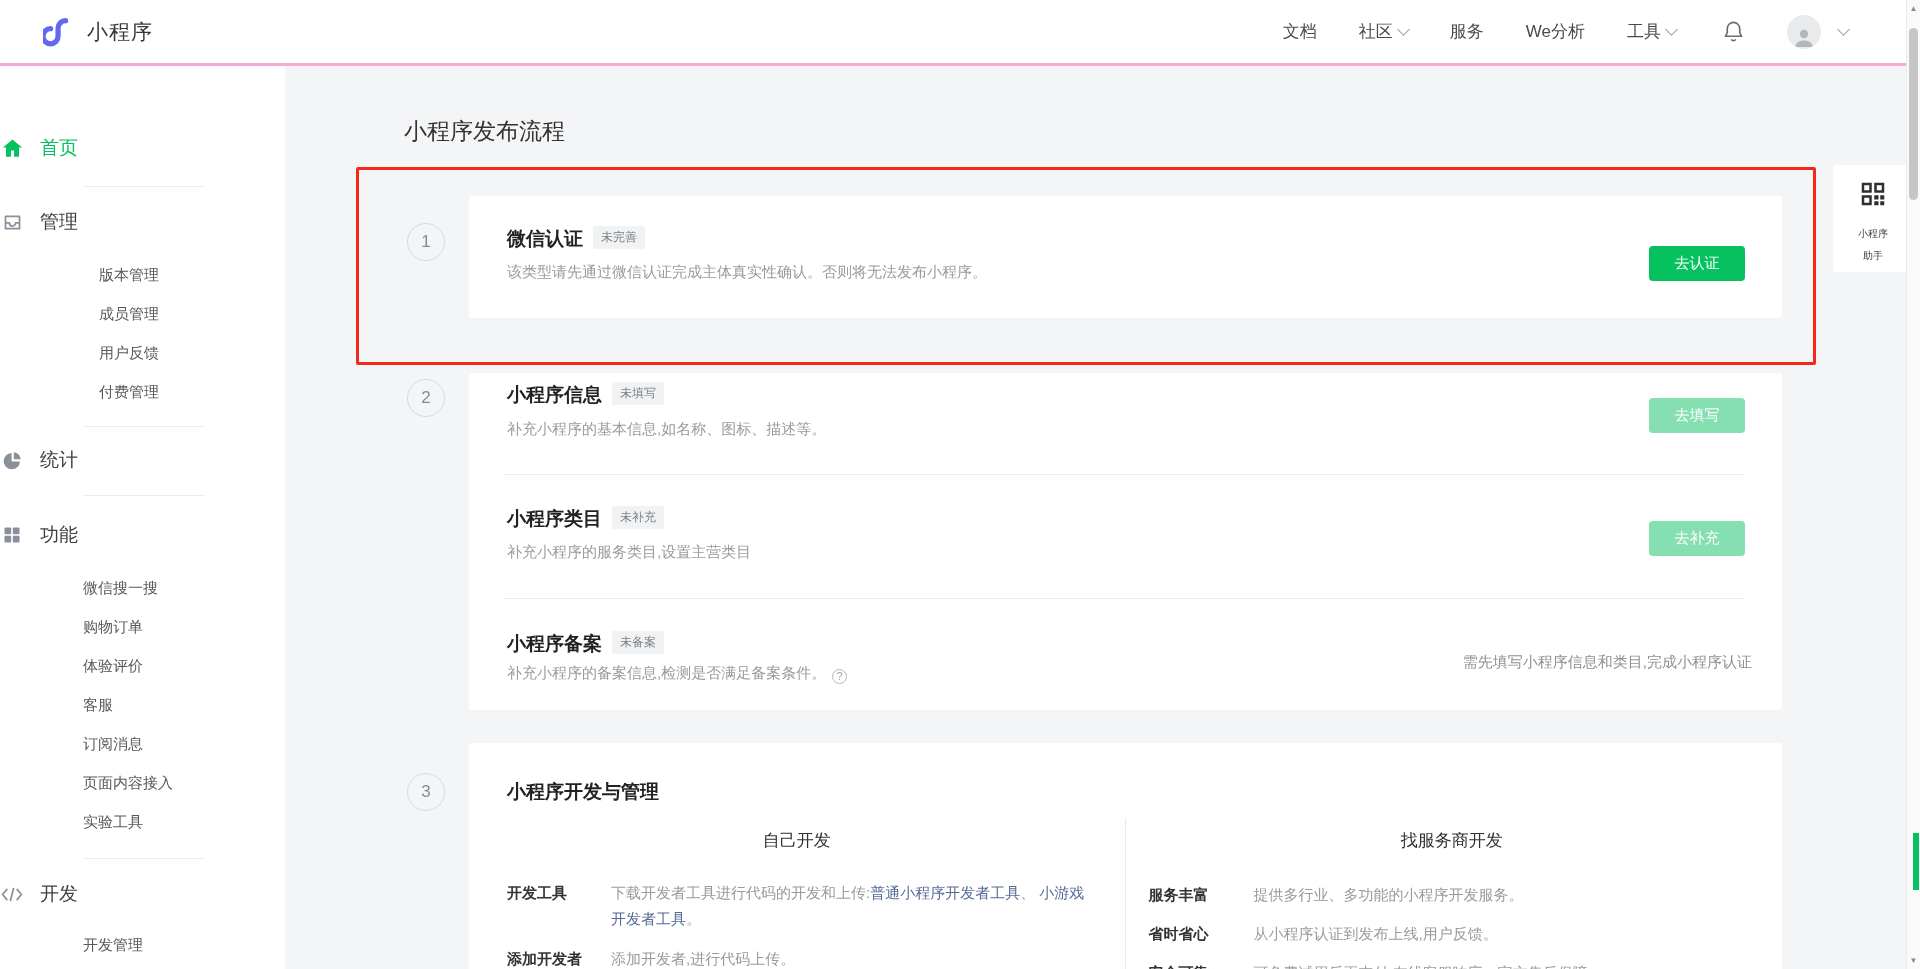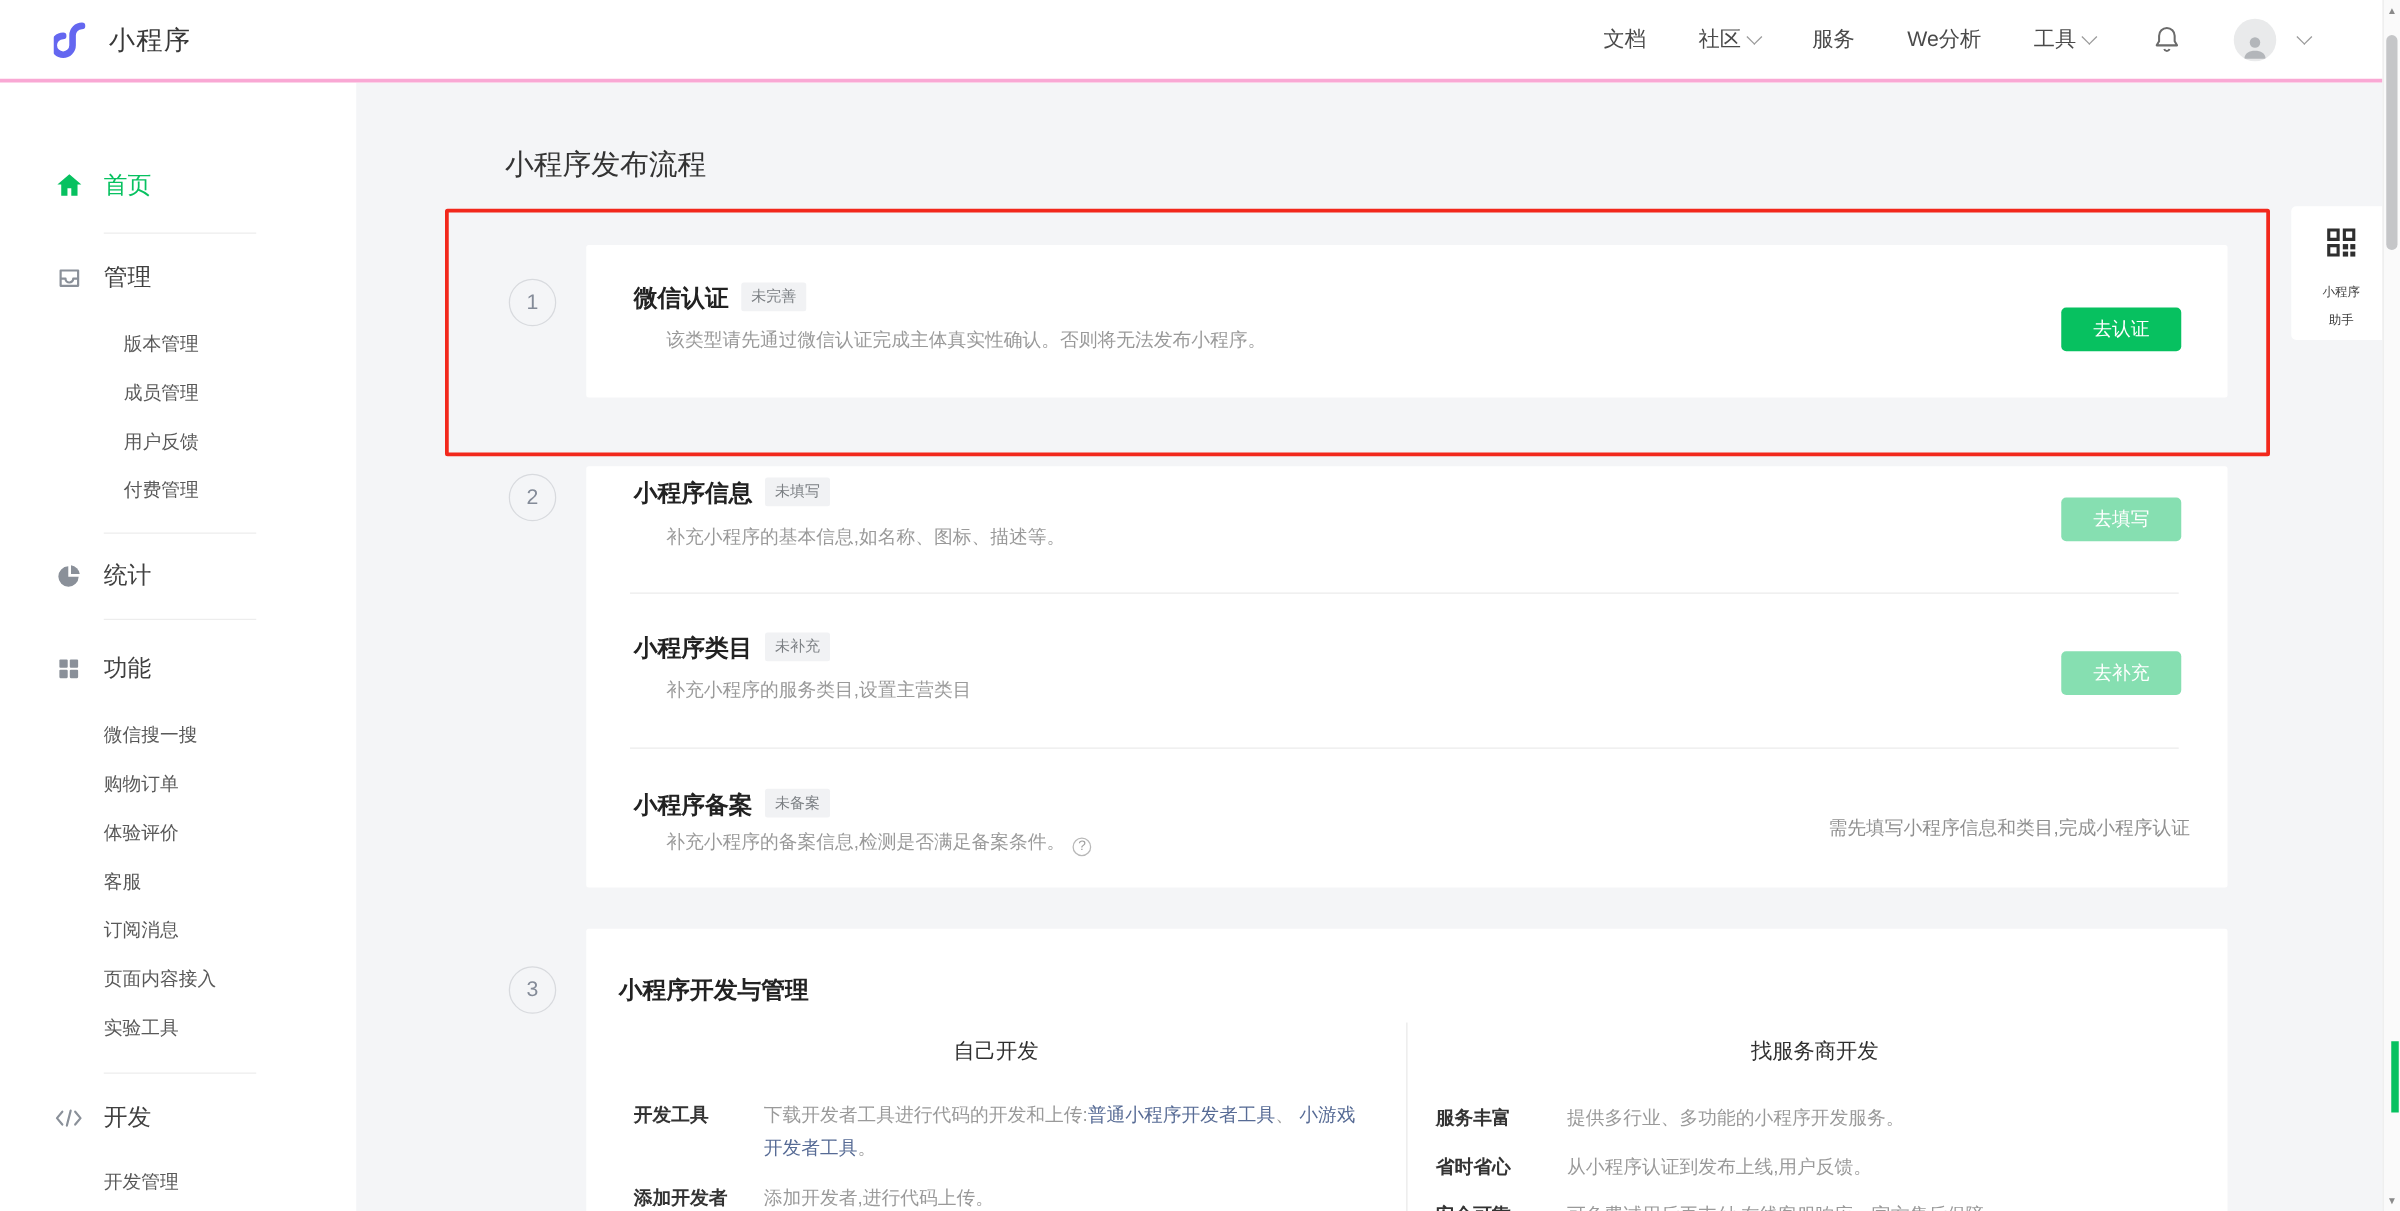--- a/index.html
+++ b/index.html
@@ -15,21 +15,21 @@
   .hdr-nav { margin-left:auto; margin-right:58px; display:flex; align-items:center; gap:42px; }
   .nav-item { display:flex; align-items:center; gap:6px; font-size:17px; color:#4a4a4a; cursor:pointer; }
   .chev { width:9px; height:9px; border-right:1.5px solid #9a9a9a; border-bottom:1.5px solid #9a9a9a;
           transform:rotate(45deg); margin-top:-4px; }
   .bell-wrap { margin-left:4px; display:flex; align-items:center; cursor:pointer; }
   .avatar { width:34px; height:34px; border-radius:50%; background:#e9eaeb; display:flex;
             align-items:flex-end; justify-content:center; overflow:hidden; cursor:pointer; }
 
   
   .sidebar { position:absolute; top:66px; left:0; width:285px; bottom:0; background:#fff; }
-  .side-item { display:flex; align-items:center; height:40px; padding-left:43px; gap:16px; cursor:pointer; }
+  .side-item { display:flex; align-items:center; height:40px; gap:16px; cursor:pointer; }
   .side-item .lbl { font-size:19px; color:#404040; }
   .side-item.active .lbl { color:#07c160; }
   .side-divider { height:1px; width:122px; background:#ededed; margin-left:83px; }
   .sub-list .sub-item { height:39px; display:flex; align-items:center; padding-left:83px;
                         font-size:15px; color:#595959; cursor:pointer; }
   .icon-20 { width:24px; height:24px; display:flex; align-items:center; justify-content:center; }
 
   
   .main { position:absolute; top:66px; left:285px; right:14px; bottom:0; background:#f4f5f7; overflow:hidden; }
   .page-title { position:absolute; left:119px; top:50px; font-size:23px; font-weight:500; color:#333; }
@@ -44,21 +44,21 @@
   .sc3 { left:122px; top:707px; }
 
   .card { position:absolute; left:184px; width:1313px; background:#fff; border-radius:2px; }
   .card1 { top:130px; height:122px; }
   .card2 { top:307px; height:337px; }
   .card3 { top:677px; height:330px; }
 
   .sec-title { display:flex; align-items:flex-start; gap:10px; }
   .sec-title .t { font-size:19px; font-weight:700; color:#222; }
   .badge { font-size:12px; color:#7b7f83; background:#f1f2f4; padding:3px 8px; border-radius:2px; }
-  .desc { font-size:15px; color:#9a9a9a;margin-left:26px; }
+  .desc { font-size:15px; color:#9a9a9a; }
   .help { display:inline-flex; width:15px; height:15px; border:1px solid #b8b8b8; border-radius:50%;
           color:#a0a0a0; font-size:11px; align-items:center; justify-content:center;
           margin-left:6px; vertical-align:-2px; cursor:pointer; }
 
   .btn { position:absolute; width:96px; height:35px; border:none; border-radius:4px; color:#fff;
          font-size:15px; font-family:inherit; cursor:pointer; }
   .btn-green { background:#07c160; }
   .btn-disabled { background:#86dfb1; cursor:default; }
 
   
@@ -69,21 +69,21 @@
   
   .sub-row { position:relative; }
   .sub-row .sec-title { position:absolute; left:38px; }
   .row-a { height:101px; } .row-a .sec-title { top:9px; } .row-a .desc { position:absolute; left:38px; top:47px; } .row-a .btn { top:25px; right:37px; }
   .row-b { height:123px; } .row-b .sec-title { top:31px; } .row-b .desc { position:absolute; left:38px; top:68px; } .row-b .btn { top:46px; right:37px; }
   .row-c { height:113px; } .row-c .sec-title { top:32px; } .row-c .desc { position:absolute; left:38px; top:65px; }
   .row-note { position:absolute; right:30px; top:54px; font-size:15px; color:#8f8f8f; }
   .card-divider { height:1px; background:#ececec; margin:0 39px 0 35px; }
 
   
-  .card3 .sec-title { position:absolute; left:26px; top:36px; }
+  .card3 .sec-title { position:absolute; left:38px; top:36px; }
   .cols { position:absolute; left:0; right:0; top:75px; bottom:0; display:flex; }
   .col { width:50%; padding-top:12px; }
   .col-left { border-right:1px solid #e9e9e9; padding-left:38px; padding-right:30px; }
   .col-right { padding-left:23px; padding-right:27px; }
   .col-header { text-align:center; font-size:17px; color:#303030; line-height:22px; }
   .col-left .col-header { margin-left:-8px; }
   .dev-row { display:flex; margin-top:28px; line-height:26px; font-size:15px; }
   .dev-row ~ .dev-row { margin-top:14px; }
   .col-right .dev-row { margin-top:30px; }
   .col-right .dev-row ~ .dev-row { margin-top:13px; }

